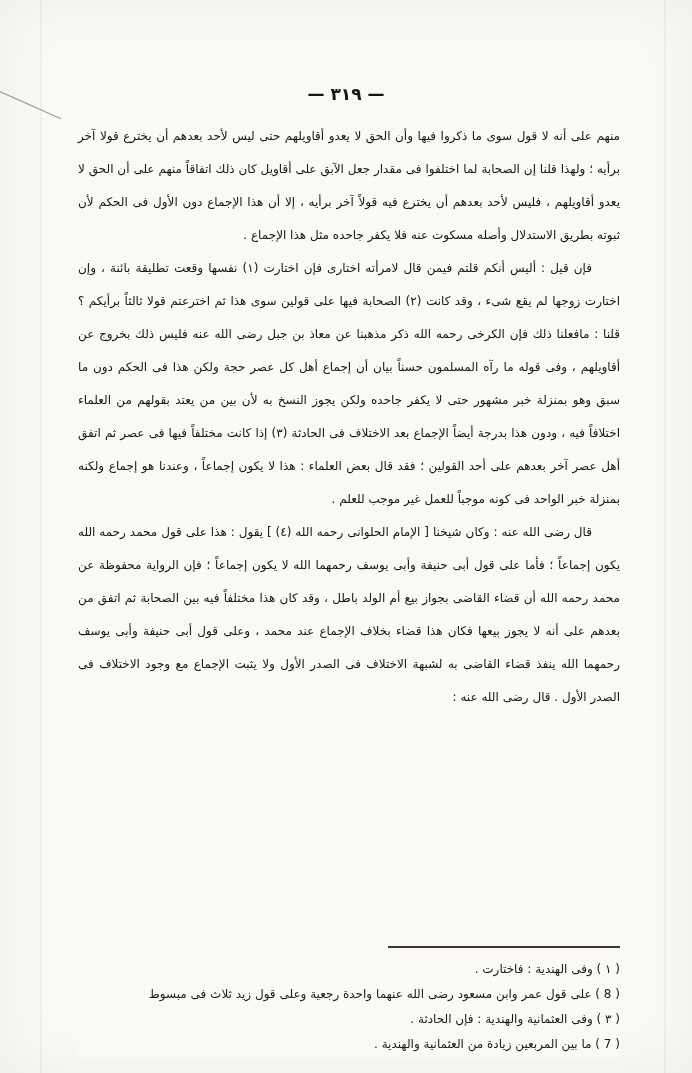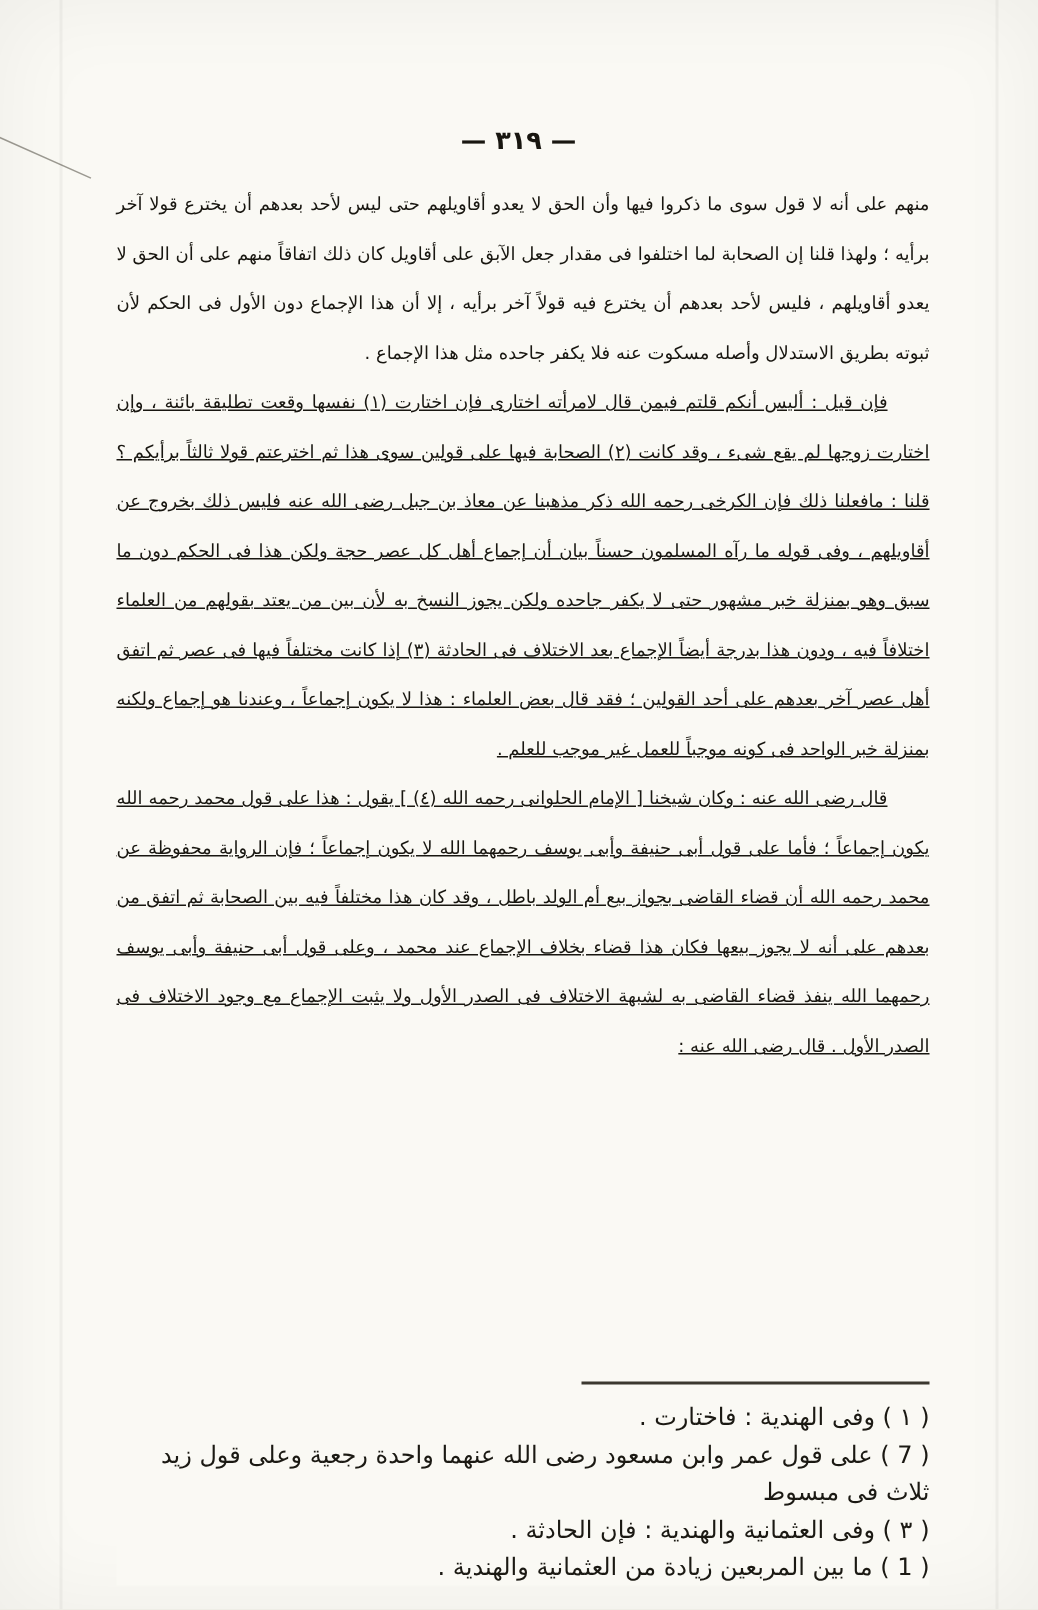--- a/index.html
+++ b/index.html
@@ -59,39 +59,38 @@
     font-size: 12px;
     line-height: 33px;
     font-weight: 500;
   }
   .para {
     margin: 0;
     text-align: justify;
   }
   .para.indent {
     text-indent: 28px;
-    text-decoration: underline;
   }
   .footer {
     position: absolute;
     right: 72px;
     left: 78px;
     bottom: 16px;
     direction: rtl;
     background: #faf9f4;
     padding-top: 4px;
   }
   .fn-sep {
     width: 232px;
     height: 2px;
     background: #3b382f;
     margin-bottom: 9px;
   }
   .fn {
-    font-size: 16px;
+    font-size: 12px;
     line-height: 25px;
     text-align: right;
     color: #1b1913;
   }
   .fn.fn-cont {
     text-align: left;
   }
 </style>
 </head>
 <body>
@@ -106,18 +105,18 @@
 
   <div class="content">
     <p class="para">منهم على أنه لا قول سوى ما ذكروا فيها وأن الحق لا يعدو أقاويلهم حتى ليس لأحد بعدهم أن يخترع قولا آخر برأيه ؛ ولهذا قلنا إن الصحابة لما اختلفوا فى مقدار جعل الآبق على أقاويل كان ذلك اتفاقاً منهم على أن الحق لا يعدو أقاويلهم ، فليس لأحد بعدهم أن يخترع فيه قولاً آخر برأيه ، إلا أن هذا الإجماع دون الأول فى الحكم لأن ثبوته بطريق الاستدلال وأصله مسكوت عنه فلا يكفر جاحده مثل هذا الإجماع .</p>
     <p class="para indent">فإن قيل : أليس أنكم قلتم فيمن قال لامرأته اختارى فإن اختارت (١) نفسها وقعت تطليقة بائنة ، وإن اختارت زوجها لم يقع شىء ، وقد كانت (٢) الصحابة فيها على قولين سوى هذا ثم اخترعتم قولا ثالثاً برأيكم ؟ قلنا : مافعلنا ذلك فإن الكرخى رحمه الله ذكر مذهبنا عن معاذ بن جبل رضى الله عنه فليس ذلك بخروج عن أقاويلهم ، وفى قوله ما رآه المسلمون حسناً بيان أن إجماع أهل كل عصر حجة ولكن هذا فى الحكم دون ما سبق وهو بمنزلة خبر مشهور حتى لا يكفر جاحده ولكن يجوز النسخ به لأن بين من يعتد بقولهم من العلماء اختلافاً فيه ، ودون هذا بدرجة أيضاً الإجماع بعد الاختلاف فى الحادثة (٣) إذا كانت مختلفاً فيها فى عصر ثم اتفق أهل عصر آخر بعدهم على أحد القولين ؛ فقد قال بعض العلماء : هذا لا يكون إجماعاً ، وعندنا هو إجماع ولكنه بمنزلة خبر الواحد فى كونه موجباً للعمل غير موجب للعلم .</p>
     <p class="para indent">قال رضى الله عنه : وكان شيخنا [ الإمام الحلوانى رحمه الله (٤) ] يقول : هذا على قول محمد رحمه الله يكون إجماعاً ؛ فأما على قول أبى حنيفة وأبى يوسف رحمهما الله لا يكون إجماعاً ؛ فإن الرواية محفوظة عن محمد رحمه الله أن قضاء القاضى بجواز بيع أم الولد باطل ، وقد كان هذا مختلفاً فيه بين الصحابة ثم اتفق من بعدهم على أنه لا يجوز بيعها فكان هذا قضاء بخلاف الإجماع عند محمد ، وعلى قول أبى حنيفة وأبى يوسف رحمهما الله ينفذ قضاء القاضى به لشبهة الاختلاف فى الصدر الأول ولا يثبت الإجماع مع وجود الاختلاف فى الصدر الأول . قال رضى الله عنه :</p>
   </div>
 
   <div class="footer">
     <div class="fn-sep"></div>
     <div class="fn">( ١ ) وفى الهندية : فاختارت .</div>
-    <div class="fn">( 7 ) على قول عمر وابن مسعود رضى الله عنهما واحدة رجعية وعلى قول زيد ثلاث فى مبسوط</div>
+    <div class="fn">( 8 ) على قول عمر وابن مسعود رضى الله عنهما واحدة رجعية وعلى قول زيد ثلاث فى مبسوط</div>
     <div class="fn">( ٣ ) وفى العثمانية والهندية : فإن الحادثة .</div>
-    <div class="fn">( 1 ) ما بين المربعين زيادة من العثمانية والهندية .</div>
+    <div class="fn">( 7 ) ما بين المربعين زيادة من العثمانية والهندية .</div>
   </div>
 
 </div>
 
 </body></html>

